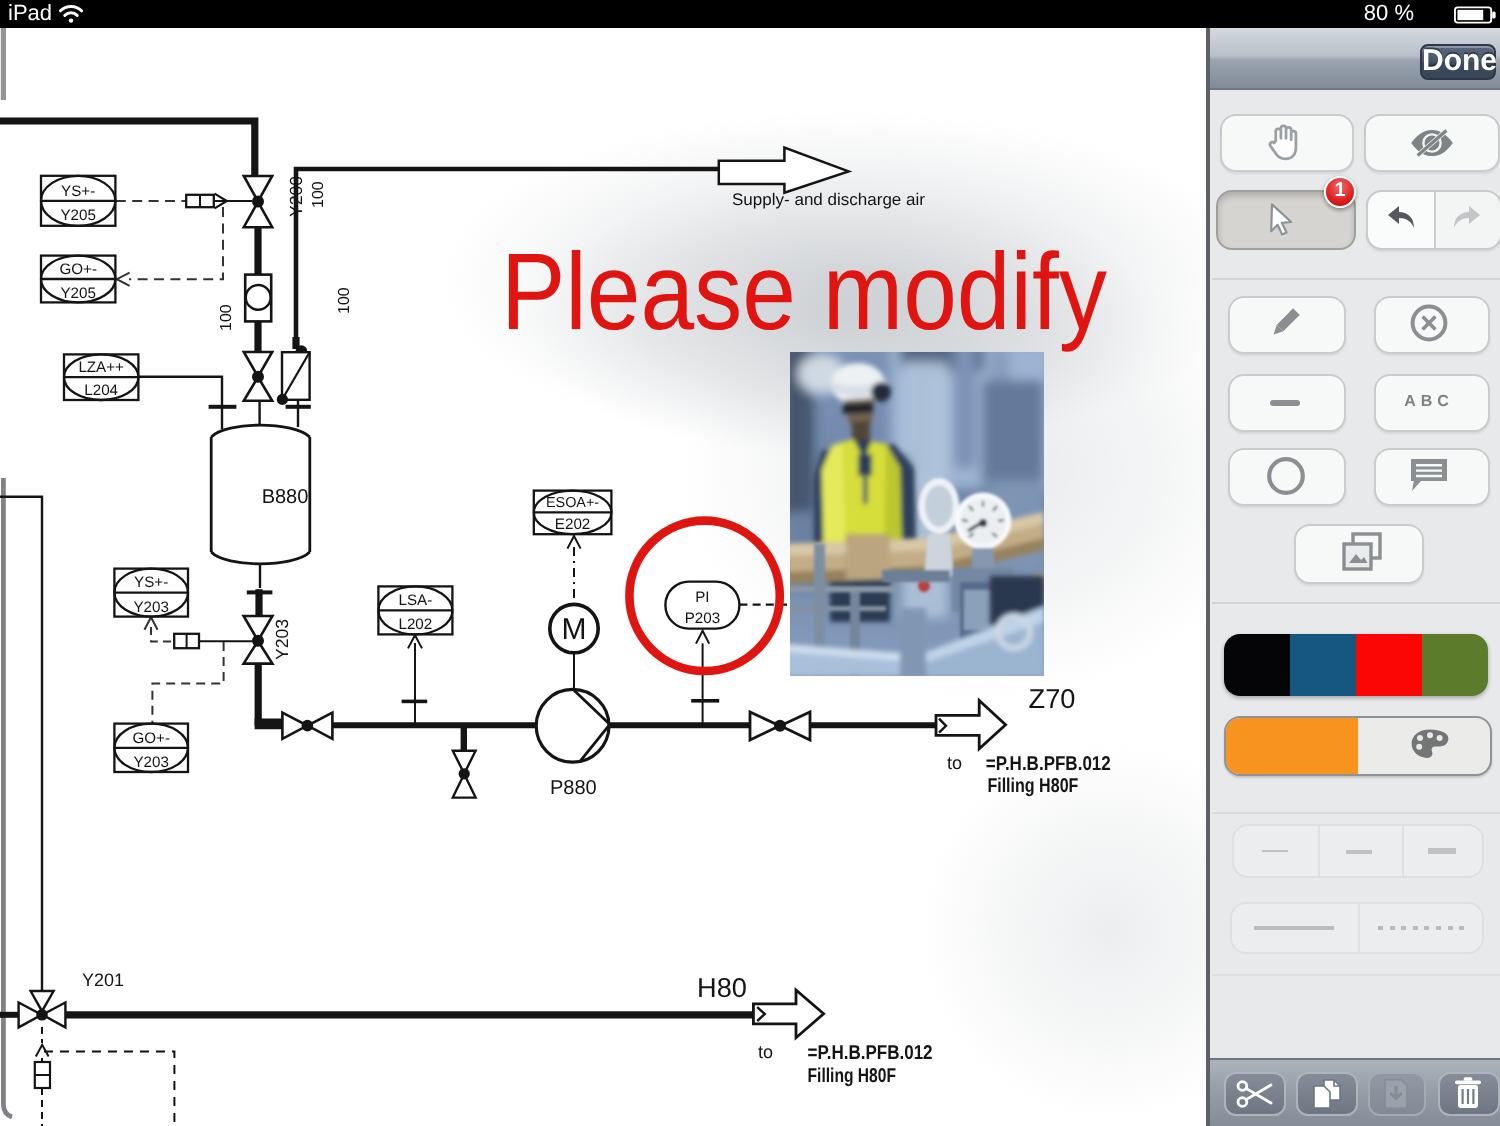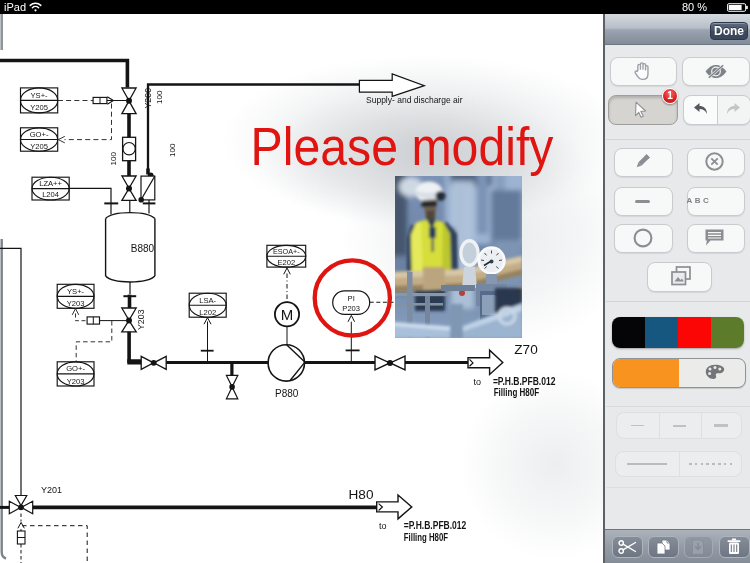--- a/index.html
+++ b/index.html
@@ -324,21 +324,21 @@
       </g>
     </svg>
 
     <circle cx="352.3" cy="297.9" r="37.6" fill="none" stroke="#de1511" stroke-width="4.3"></circle>
     <text x="250.5" y="164.5" font-family="Liberation Sans, sans-serif" font-size="54.5" fill="#e01511" textLength="303" lengthAdjust="spacingAndGlyphs">Please modify</text>
   </svg>
   </div>
   <div id="sidebar">
 
     <div style="position:absolute;left:0;top:0;width:147px;height:29.5px;background:linear-gradient(#d4d9de,#b8bfc8 46%,#9aa3af 54%,#828c99);border-bottom:1px solid #6e7784;"></div>
-    <div style="position:absolute;left:105px;top:8px;width:36px;height:16px;background:linear-gradient(#5b6a7f,#46546a 50%,#3c4a60 50%,#394659);border:1px solid #2d3849;border-radius:4px;box-shadow:inset 0 1px 0 rgba(255,255,255,0.3);color:#fff;font-size:12px;font-weight:bold;text-align:center;line-height:16px;text-shadow:0 -1px 0 rgba(0,0,0,0.4);">Done</div>
+    <div style="position:absolute;left:105px;top:8px;width:36px;height:16px;background:linear-gradient(#5b6a7f,#46546a 50%,#3c4a60 50%,#394659);border:1px solid #2d3849;border-radius:4px;box-shadow:inset 0 1px 0 rgba(255,255,255,0.3);color:#fff;font-size:15px;font-weight:bold;text-align:center;line-height:16px;text-shadow:0 -1px 0 rgba(0,0,0,0.4);">Done</div>
 
     <div class="sbtn" style="left:4.5px;top:42.5px;width:65px;height:27.5px;"></div>
     <div class="sbtn" style="left:77px;top:42.5px;width:65.5px;height:27.5px;"></div>
     <svg class="icon" style="left:26px;top:46px;width:22px;height:22px" viewBox="0 0 24 24">
       <path d="M7.5,11.5 L7.5,6.2 a1.4,1.4 0 0,1 2.8,0 L10.3,10 L10.3,4.6 a1.4,1.4 0 0,1 2.8,0 L13.1,10 L13.1,5.4 a1.4,1.4 0 0,1 2.8,0 L15.9,10.8 L15.9,7.4 a1.3,1.3 0 0,1 2.6,0 L18.5,15.2 c0,3.6-2.2,6-5.6,6 c-2.8,0-4.2-1-5.6-3.2 L4.6,14.1 c-0.9-1.4,0.9-2.8,2-1.6 z" fill="#fdfdfd" stroke="#9aa0a5" stroke-width="1.5" stroke-linejoin="round"></path>
     </svg>
     <svg class="icon" style="left:99px;top:49px;width:24px;height:17px" viewBox="0 0 30 20">
       <path d="M2,10 C6.5,3.6 11,1.8 15,1.8 C19,1.8 23.5,3.6 28,10 C23.5,16.4 19,18.2 15,18.2 C11,18.2 6.5,16.4 2,10 z" fill="#7e8386"></path>
       <circle cx="15" cy="10" r="5.4" fill="#7e8386" stroke="#f2f3f4" stroke-width="1.5"></circle>
       <line x1="6" y1="17.8" x2="24" y2="2.2" stroke="#f2f3f4" stroke-width="3"></line>
@@ -378,21 +378,21 @@
       </g>
     </svg>
 
     <svg class="icon" style="left:100px;top:138px;width:19px;height:19px" viewBox="0 0 19 19">
       <circle cx="9.5" cy="9.5" r="8.2" fill="none" stroke="#8b8f93" stroke-width="2"></circle>
       <path d="M6.3,6.3 L12.7,12.7 M12.7,6.3 L6.3,12.7" stroke="#8b8f93" stroke-width="1.8"></path>
     </svg>
 
     <div style="position:absolute;left:30px;top:185.5px;width:15px;height:3px;background:#8b8f93;border-radius:1.5px;"></div>
 
-    <div style="position:absolute;left:81.5px;top:180px;width:56px;font-size:8px;font-weight:bold;letter-spacing:2.5px;color:#7f8387;line-height:13px;">ABC</div>
+    <div style="position:absolute;left:81.5px;top:180px;width:56px;text-align:center;font-size:8px;font-weight:bold;letter-spacing:2.5px;color:#7f8387;line-height:13px;">ABC</div>
 
     <svg class="icon" style="left:27.5px;top:213.5px;width:20px;height:20px" viewBox="0 0 20 20">
       <circle cx="10" cy="10" r="8.4" fill="none" stroke="#8b8f93" stroke-width="2.1"></circle>
     </svg>
 
     <svg class="icon" style="left:99px;top:214px;width:21px;height:19px" viewBox="0 0 21 19">
       <path d="M1.5,1.5 h18 v11 h-13 l-4.5,5 l0.9,-5 h-1.4 z" fill="#8b8f93"></path>
       <path d="M4,4.6 h13 M4,7.3 h13 M4,10 h13" stroke="#f7f8f8" stroke-width="1.2"></path>
     </svg>
 

